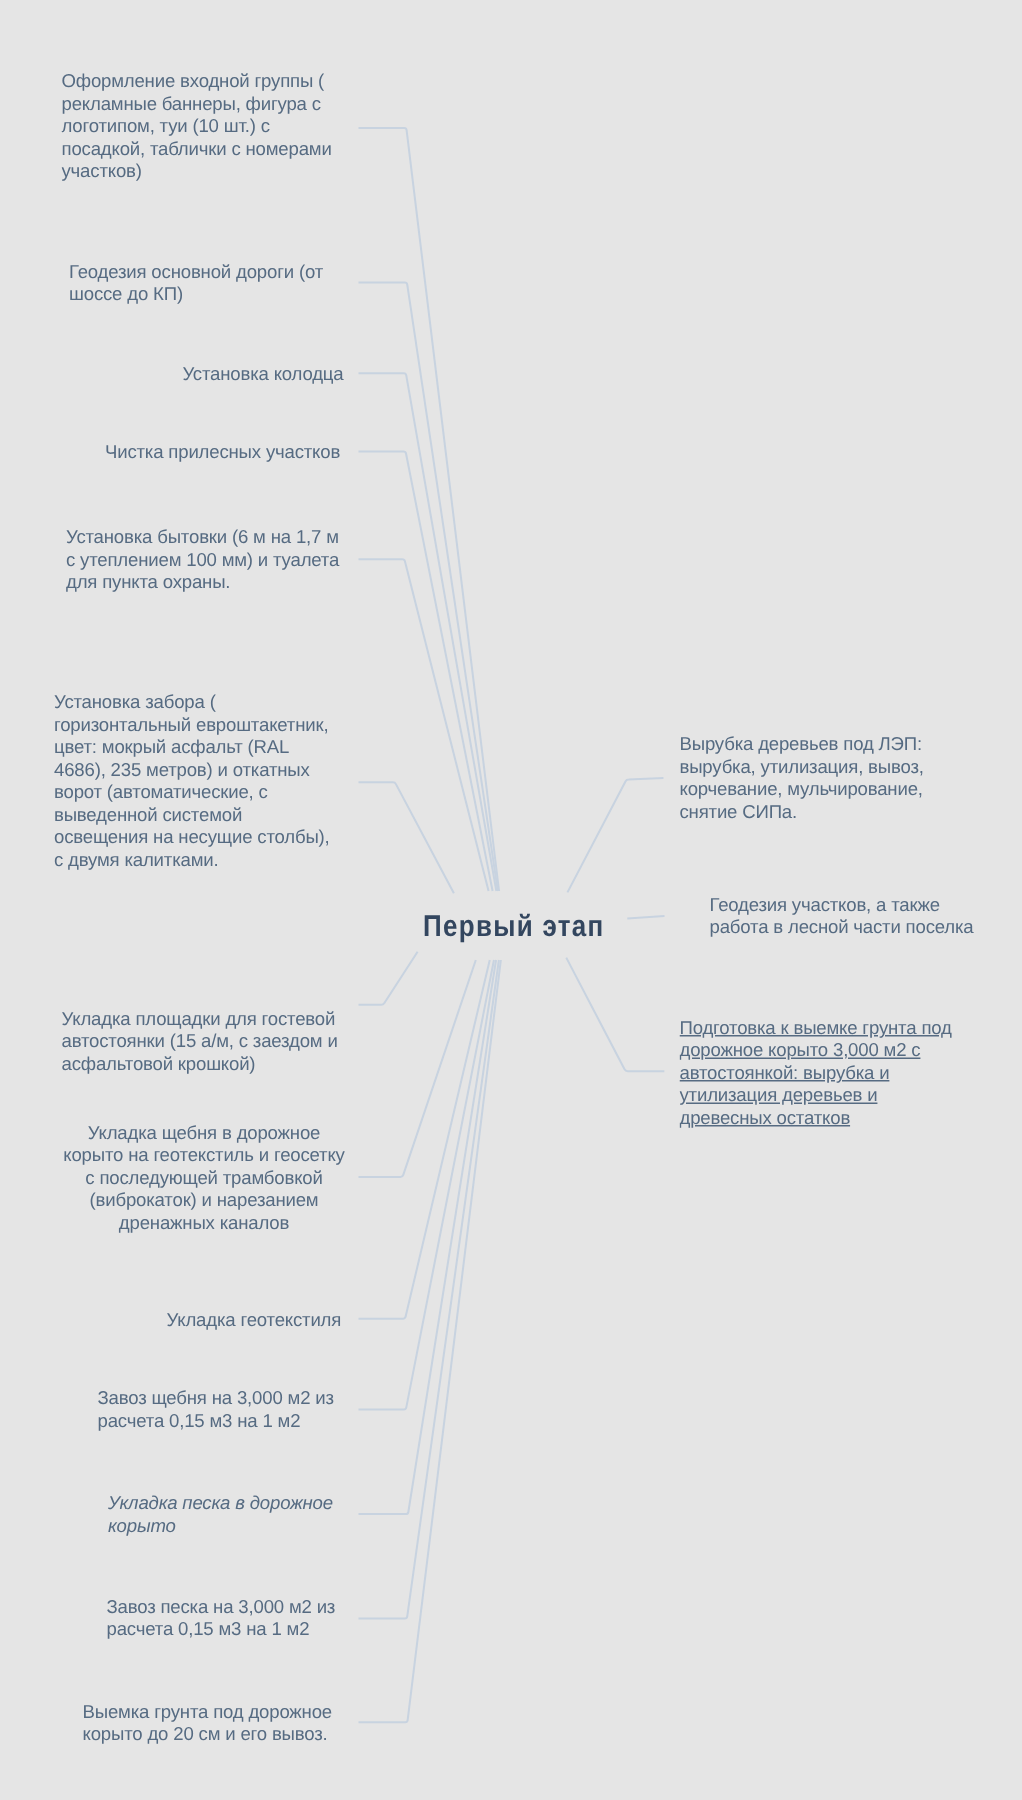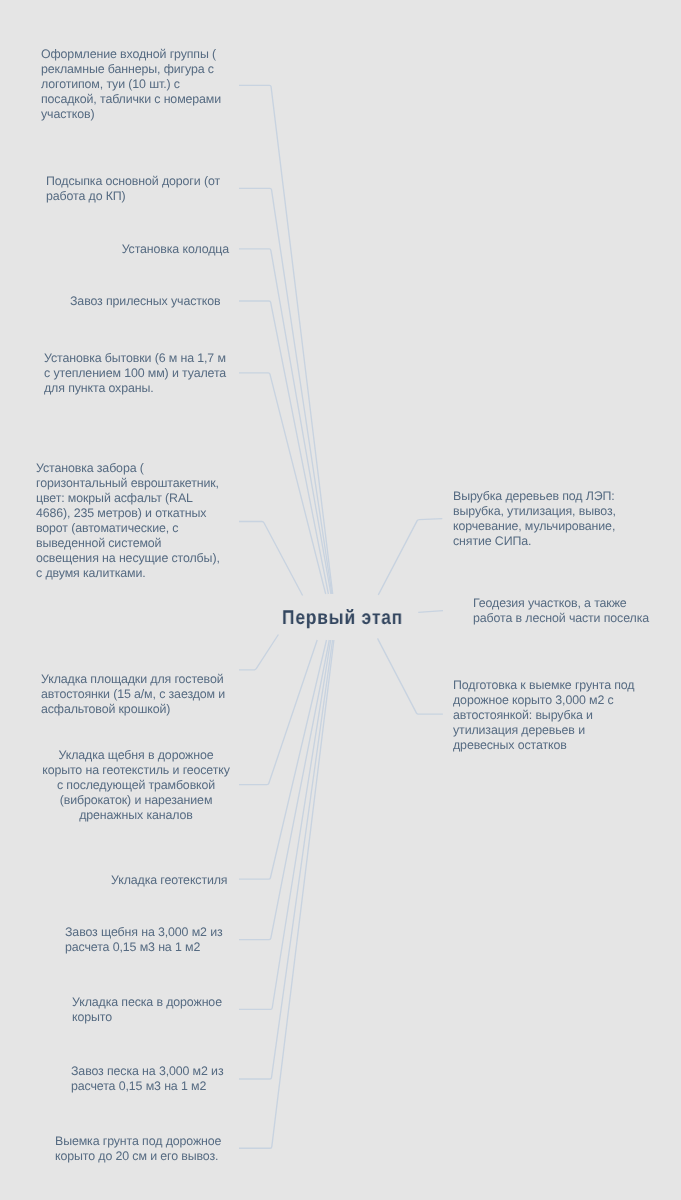--- a/index.html
+++ b/index.html
@@ -39,63 +39,63 @@
     <path d="M 443 610.7 L 418.2 612.4"></path>
     <path d="M 442.9 714.1 L 418.4 714.1 Q 417 714.1 416.35235155685126 712.858810451991 L 377.5 638.4"></path>
     </g>
   </svg>
 
   <div id="left-branches">
     <div class="branch" style="left: 41px; top: 47.2px; width: 186px;">
       <span class="branch-text">Оформление входной группы ( рекламные баннеры, фигура с логотипом, туи (10 шт.) с посадкой, таблички с номерами участков)</span>
     </div>
     <div class="branch" style="left: 45.9px; top: 173.8px; width: 180px;">
-      <span class="branch-text">Подсыпка основной дороги (от работа до КП)</span>
+      <span class="branch-text">Геодезия основной дороги (от шоссе до КП)</span>
     </div>
     <div class="branch" style="left: 116.7px; top: 241.9px; width: 112px; text-align: right;">
       <span class="branch-text">Установка колодца</span>
     </div>
     <div class="branch" style="left: 69.7px; top: 294.1px; width: 162px;">
-      <span class="branch-text">Завоз прилесных участков</span>
+      <span class="branch-text">Чистка прилесных участков</span>
     </div>
     <div class="branch" style="left: 44px; top: 350.8px; width: 188px;">
       <span class="branch-text">Установка бытовки (6 м на 1,7 м с утеплением 100 мм) и туалета для пункта охраны.</span>
     </div>
     <div class="branch" style="left: 35.9px; top: 461.4px; width: 189px;">
       <span class="branch-text">Установка забора ( горизонтальный евроштакетник, цвет: мокрый асфальт (RAL 4686), 235 метров) и откатных ворот (автоматические, с выведенной системой освещения на несущие столбы), с двумя калитками.</span>
     </div>
     <div class="branch" style="left: 40.6px; top: 647.9px; width: 192px; margin-top: 24px;">
       <span class="branch-text">Укладка площадки для гостевой автостоянки (15 а/м, с заездом и асфальтовой крошкой)</span>
     </div>
     <div class="branch" style="left: 40.8px; top: 747.7px; width: 190px; text-align: center;">
       <span class="branch-text">Укладка щебня в дорожное корыто на геотекстиль и геосетку с последующей трамбовкой (виброкаток) и нарезанием дренажных каналов</span>
     </div>
     <div class="branch" style="left: 110.6px; top: 872.7px; width: 121px;">
       <span class="branch-text">Укладка геотекстиля</span>
     </div>
     <div class="branch" style="left: 65px; top: 925.1px; width: 172px;">
       <span class="branch-text">Завоз щебня на 3,000 м2 из расчета 0,15 м3 на 1 м2</span>
     </div>
-    <div class="branch" style="left: 71.6px; top: 994.8px; width: 165px;">
+    <div class="branch" style="left: 71.6px; top: 994.8px; width: 165px; font-style: italic;">
       <span class="branch-text">Укладка песка в дорожное корыто</span>
     </div>
     <div class="branch" style="left: 71px; top: 1064px; width: 168px;">
       <span class="branch-text">Завоз песка на 3,000 м2 из расчета 0,15 м3 на 1 м2</span>
     </div>
     <div class="branch" style="left: 54.7px; top: 1133.6px; width: 182px;">
       <span class="branch-text">Выемка грунта под дорожное корыто до 20 см и его вывоз.</span>
     </div>
   </div>
 
   <div id="right-branches">
     <div class="branch" style="left: 452.7px; top: 488.7px; width: 178px;">
       <span class="branch-text">Вырубка деревьев под ЛЭП: вырубка, утилизация, вывоз, корчевание, мульчирование, снятие СИПа.</span>
     </div>
     <div class="branch" style="left: 473px; top: 596.4px; width: 187px;">
       <span class="branch-text">Геодезия участков, а также работа в лесной части поселка</span>
     </div>
-    <div class="branch" style="left: 452.7px; top: 677.5px; width: 190px;">
+    <div class="branch" style="left: 452.7px; top: 677.5px; width: 190px; text-decoration: underline;">
       <span class="branch-text">Подготовка к выемке грунта под дорожное корыто 3,000 м2 с автостоянкой: вырубка и утилизация деревьев и древесных остатков</span>
     </div>
   </div>
 
   <div id="center-node" style="left: 282.3px; top: 607.1px;">Первый этап</div>
 </div>
 
 </body></html>

